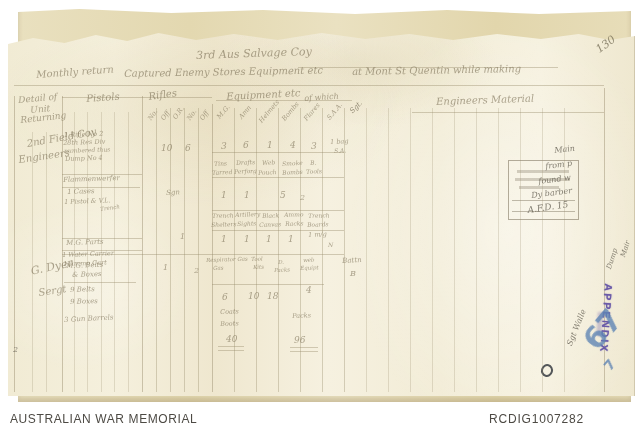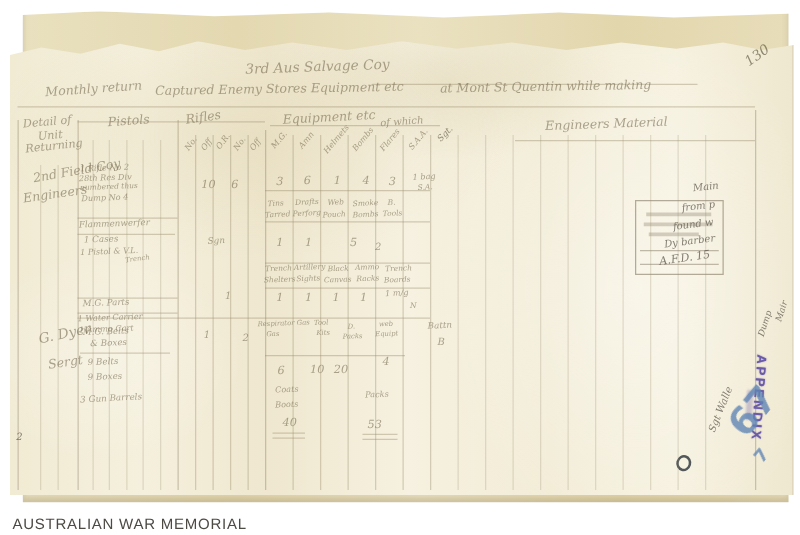--- a/index.html
+++ b/index.html
@@ -208,37 +208,38 @@
       <span class="hw-item c-ink" style="left: 251px; top: 257px; font-size: 5.5px; transform: rotate(-2deg);">Tool</span>
       <span class="hw-item c-ink" style="left: 253px; top: 265px; font-size: 5.5px; transform: rotate(-2deg);">Kits</span>
       <span class="hw-item c-ink" style="left: 278px; top: 260px; font-size: 5.5px; transform: rotate(-2deg);">D.</span>
       <span class="hw-item c-ink" style="left: 274px; top: 268px; font-size: 5.5px; transform: rotate(-2deg);">Packs</span>
       <span class="hw-item c-ink" style="left: 303px; top: 258px; font-size: 5.5px; transform: rotate(-2deg);">web</span>
       <span class="hw-item c-ink" style="left: 300px; top: 266px; font-size: 5.5px; transform: rotate(-2deg);">Equipt</span>
       <span class="hw-item c-ink" style="left: 342px; top: 258px; font-size: 7px; transform: rotate(-3deg);">Battn</span>
       <span class="hw-item c-ink" style="left: 350px; top: 270px; font-size: 8px;">B</span>
       <span class="hw-item c-ink" style="left: 222px; top: 293px; font-size: 9px;">6</span>
       <span class="hw-item c-ink" style="left: 248px; top: 292px; font-size: 9px;">10</span>
-      <span class="hw-item c-ink" style="left: 267px; top: 292px; font-size: 9px;">20</span>
+      <span class="hw-item c-ink" style="left: 267px; top: 292px; font-size: 9px;">18</span>
       <span class="hw-item c-ink" style="left: 306px; top: 286px; font-size: 9px;">4</span>
       <span class="hw-item c-ink" style="left: 220px; top: 309px; font-size: 6.5px; transform: rotate(-2deg);">Coats</span>
       <span class="hw-item c-ink" style="left: 220px; top: 321px; font-size: 6.5px; transform: rotate(-2deg);">Boots</span>
       <span class="hw-item c-ink" style="left: 292px; top: 313px; font-size: 6.5px; transform: rotate(-2deg);">Packs</span>
       <span class="hw-item c-ink" style="left: 226px; top: 335px; font-size: 9px;">40</span>
-      <span class="hw-item c-ink" style="left: 294px; top: 336px; font-size: 9px;">53</span>
+      <span class="hw-item c-ink" style="left: 294px; top: 336px; font-size: 9px;">96</span>
       <span class="hw-item c-pencil" style="left: 13px; top: 346px; font-size: 8px;">2</span>
       <span class="hw-item c-pencil" style="left: 554px; top: 147px; font-size: 8px; transform: rotate(-6deg);">Main</span>
       <span class="hw-item c-pencil" style="left: 545px; top: 163px; font-size: 8px; transform: rotate(-7deg);">from p</span>
       <span class="hw-item c-pencil" style="left: 538px; top: 178px; font-size: 8px; transform: rotate(-7deg);">found w</span>
       <span class="hw-item c-pencil" style="left: 531px; top: 192px; font-size: 8px; transform: rotate(-7deg);">Dy barber</span>
       <span class="hw-item c-pencil" style="left: 527px; top: 206px; font-size: 9px; transform: rotate(-8deg);">A.F.D. 15</span>
       <span class="hw-item c-pencil" style="left: 620px; top: 256px; font-size: 7px; transform: rotate(-72deg);">Mair</span>
       <span class="hw-item c-pencil" style="left: 606px; top: 268px; font-size: 7px; transform: rotate(-72deg);">Dump</span>
       <span class="hw-item c-pencil" style="left: 566px; top: 344px; font-size: 8px; transform: rotate(-68deg);">Sgt Walle</span>
       <span class="hw-item c-purple" style="left: 614px; top: 284px; font-size: 10.5px; transform: rotate(94deg);">APPENDIX</span>
       <span class="hw-item c-blue" style="left: 578px; top: 336px; font-size: 30px; transform: rotate(-50deg);">67</span>
       <span class="hw-item c-blue" style="left: 601px; top: 364px; font-size: 14px; transform: rotate(-50deg);">7</span>
     </div>
 
   <div class="footer">
     <span class="brand">AUSTRALIAN WAR MEMORIAL</span>
+    <span class="docid">RCDIG1007282</span>
   </div>
 </div>
 
 </body></html>

